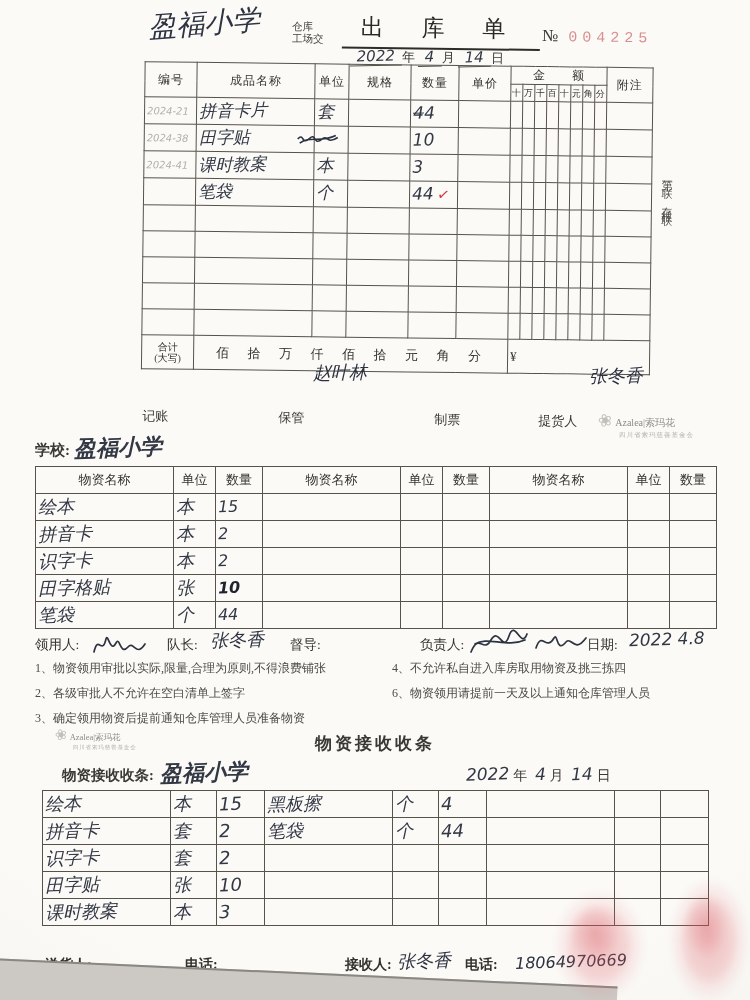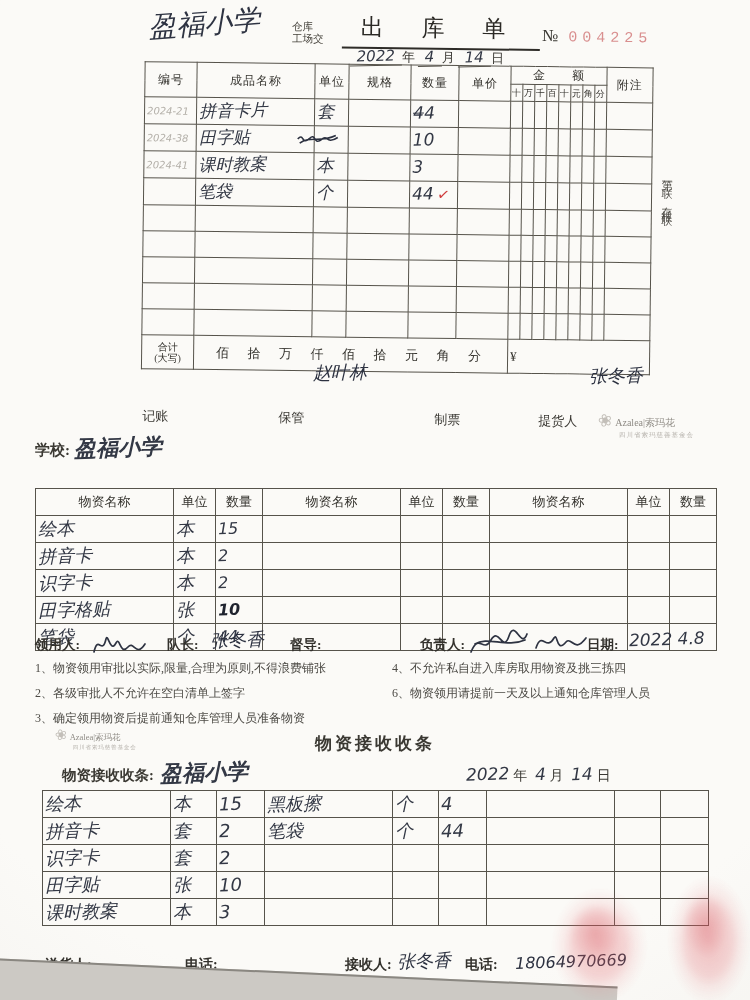--- a/index.html
+++ b/index.html
@@ -39,28 +39,28 @@
   .sig-hw{font-size:18px;color:#2c3140;}
   
   .title2{left:0;top:410px;width:750px;text-align:center;font-size:17px;font-weight:bold;letter-spacing:3px;color:#3b3933;}
   .logo{color:#8f8b85;}
   .logo .flower{color:#c3bfb9;font-size:17px;display:inline-block;transform:rotate(-15deg);margin-right:3px;}
   .logo .brand{font-size:10px;}
   .logo .sub{font-size:6.5px;color:#b7b3ad;letter-spacing:1px;margin-left:21px;}
   #logo2{left:598px;top:410px;}
   .school-line{left:35px;top:437px;font-size:15px;font-weight:bold;color:#3b3933;}
   .school-line .hw{font-size:22px;margin-left:4px;}
-  #t2{left:35px;top:488px;width:681px;font-size:13px;border-radius:28px;}
+  #t2{left:35px;top:466px;width:681px;font-size:13px;border-radius:28px;}
   #t2 th{height:26px;}
   #t2 td{height:26px;}
   #t2 .hw{font-size:18px;}
   #t2 .qty-hw{font-size:16px;}
   .bold-qty{font-weight:bold;color:#1f232e;}
   .sign2{left:35px;top:630px;width:710px;height:34px;font-size:13.5px;font-weight:bold;color:#33312c;}
-  .sign2 span.lbl{position:absolute;top:6px;font-weight:bold;}
+  .sign2 span.lbl{position:absolute;top:6px;font-weight:normal;}
   .sign2 .hw{font-weight:normal;}
   .notes{font-size:12px;color:#4c4a45;line-height:25px;}
   #notesL{left:35px;top:656px;}
   #notesR{left:392px;top:656px;}
   
   #logo3{left:55px;top:726px;transform:scale(.85);transform-origin:left top;}
   .title3{left:0;top:732px;width:750px;text-align:center;font-size:17px;font-weight:bold;letter-spacing:3px;color:#3b3933;}
   .unit-line{left:62px;top:762px;font-size:14.5px;font-weight:bold;color:#3b3933;}
   .unit-line .hw{font-size:22px;margin-left:6px;}
   .date3{left:462px;top:766px;font-size:14px;color:#3a3833;}

